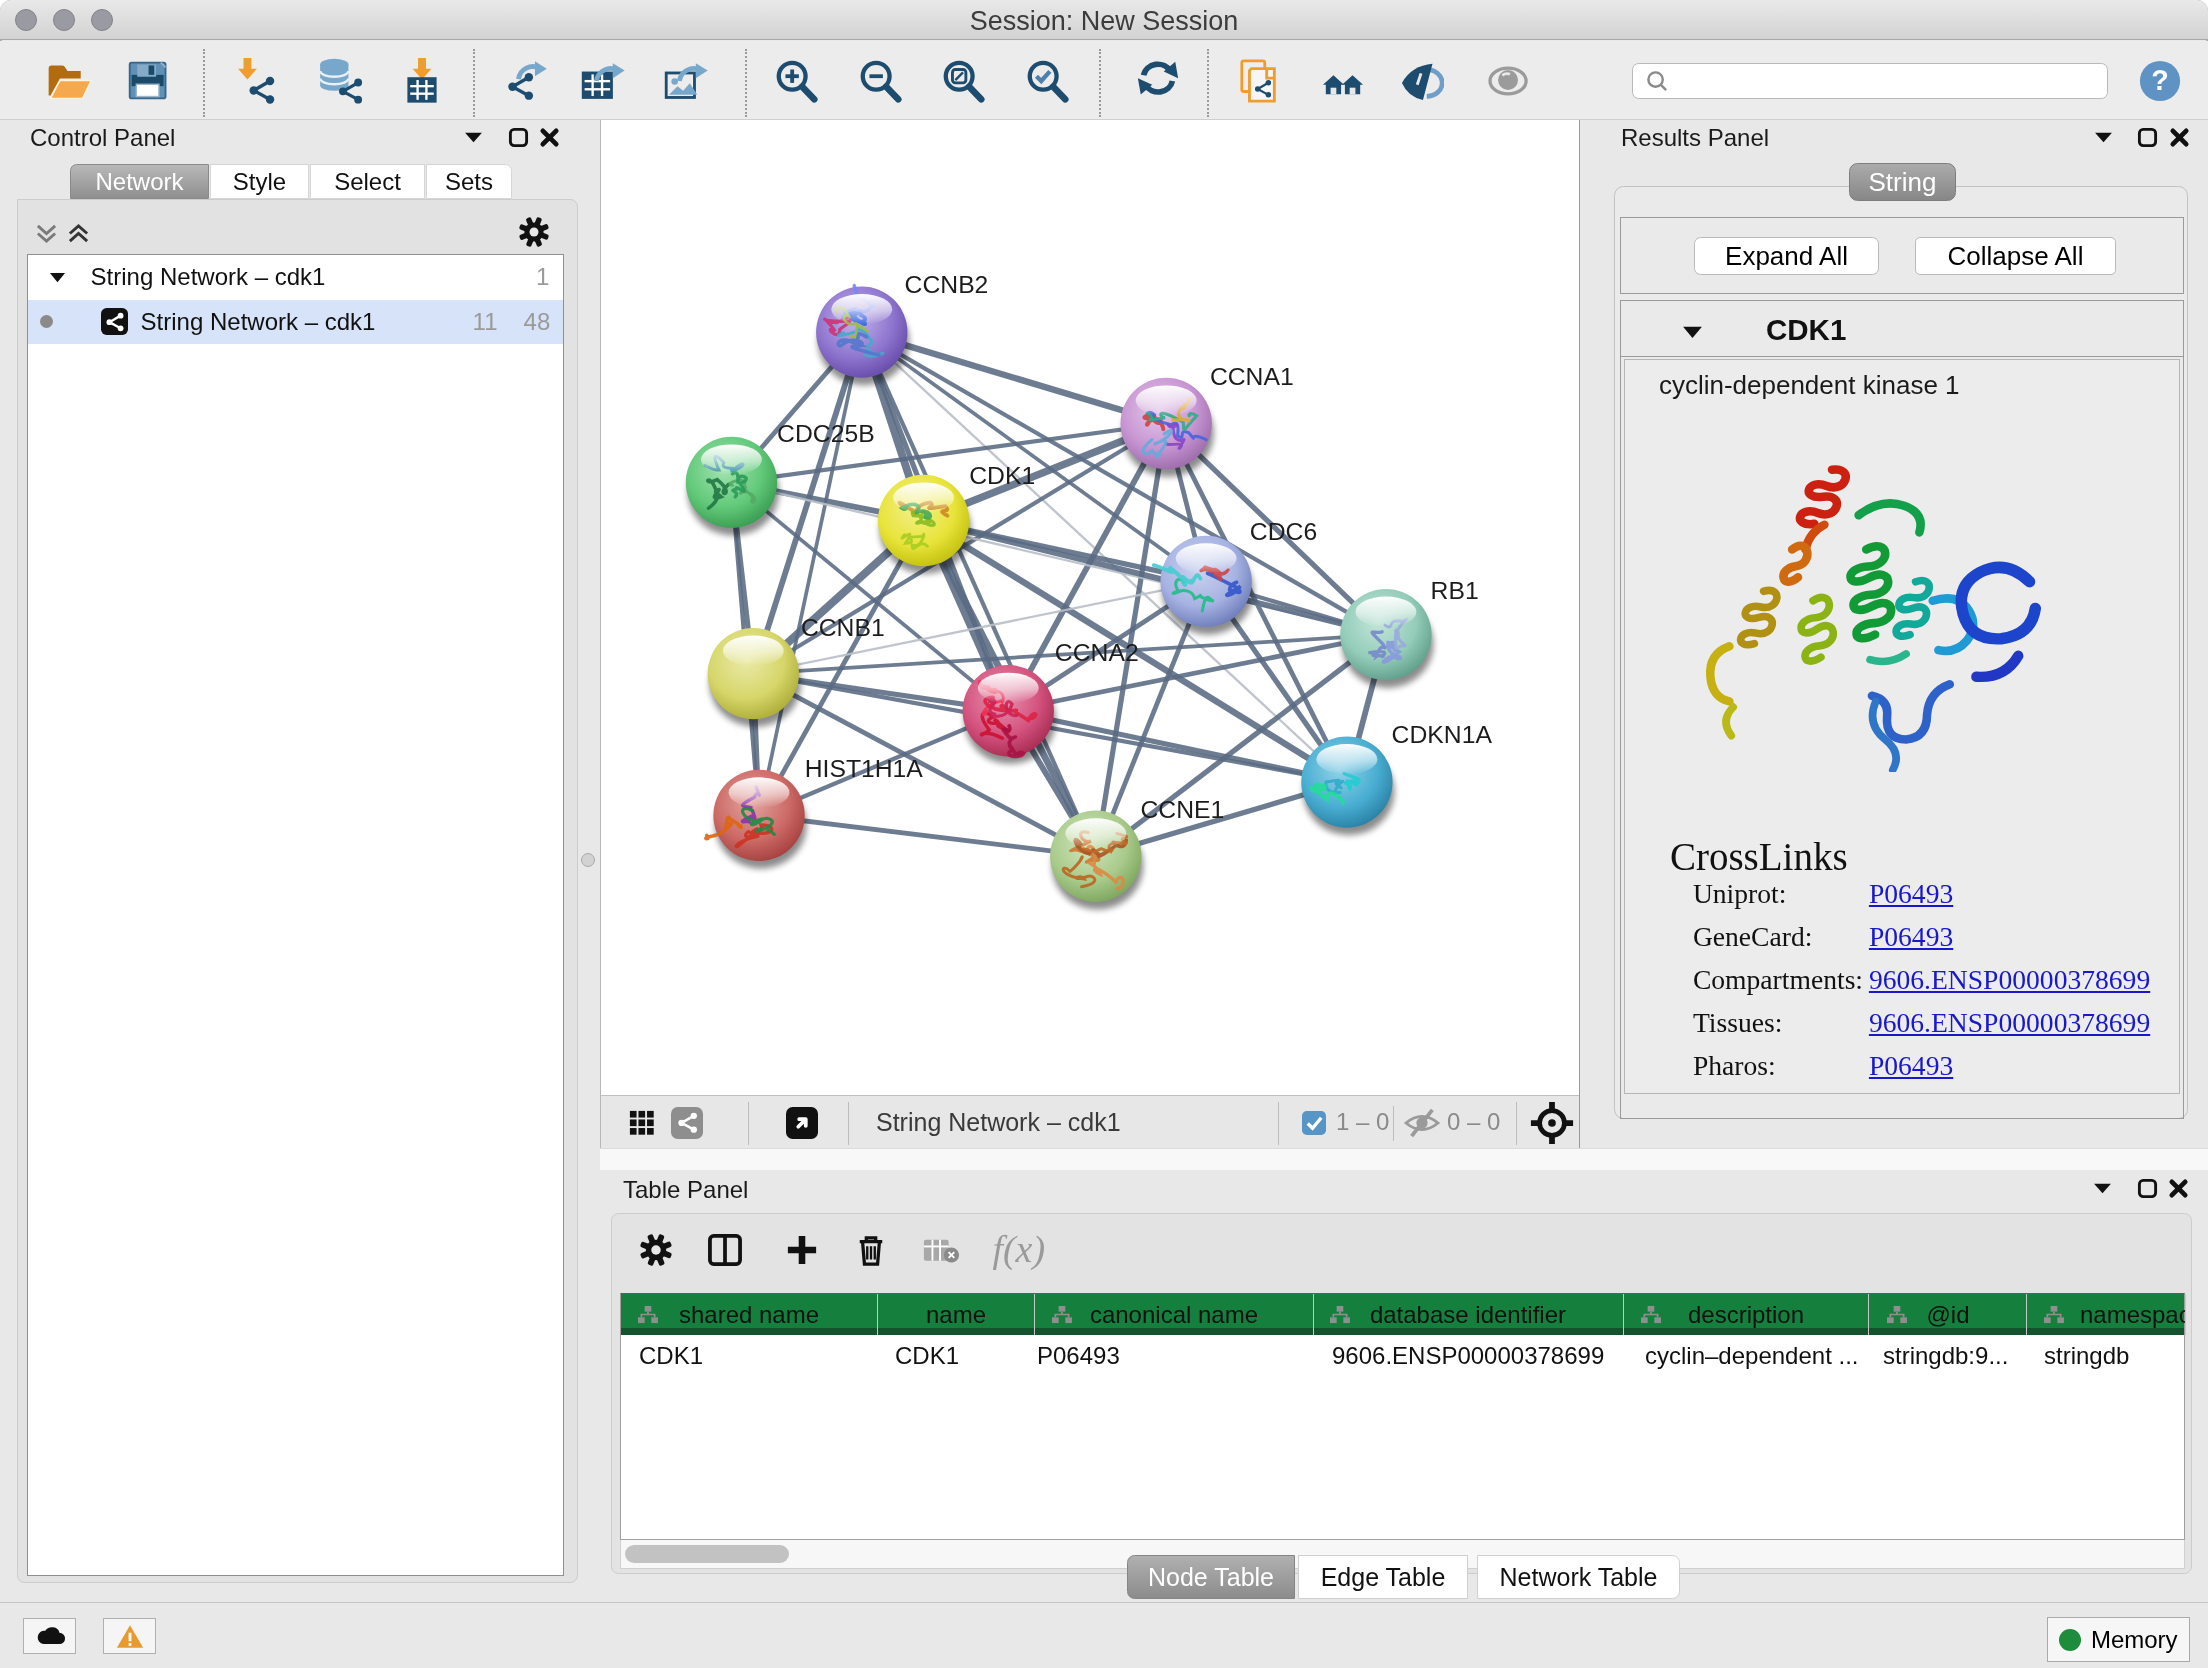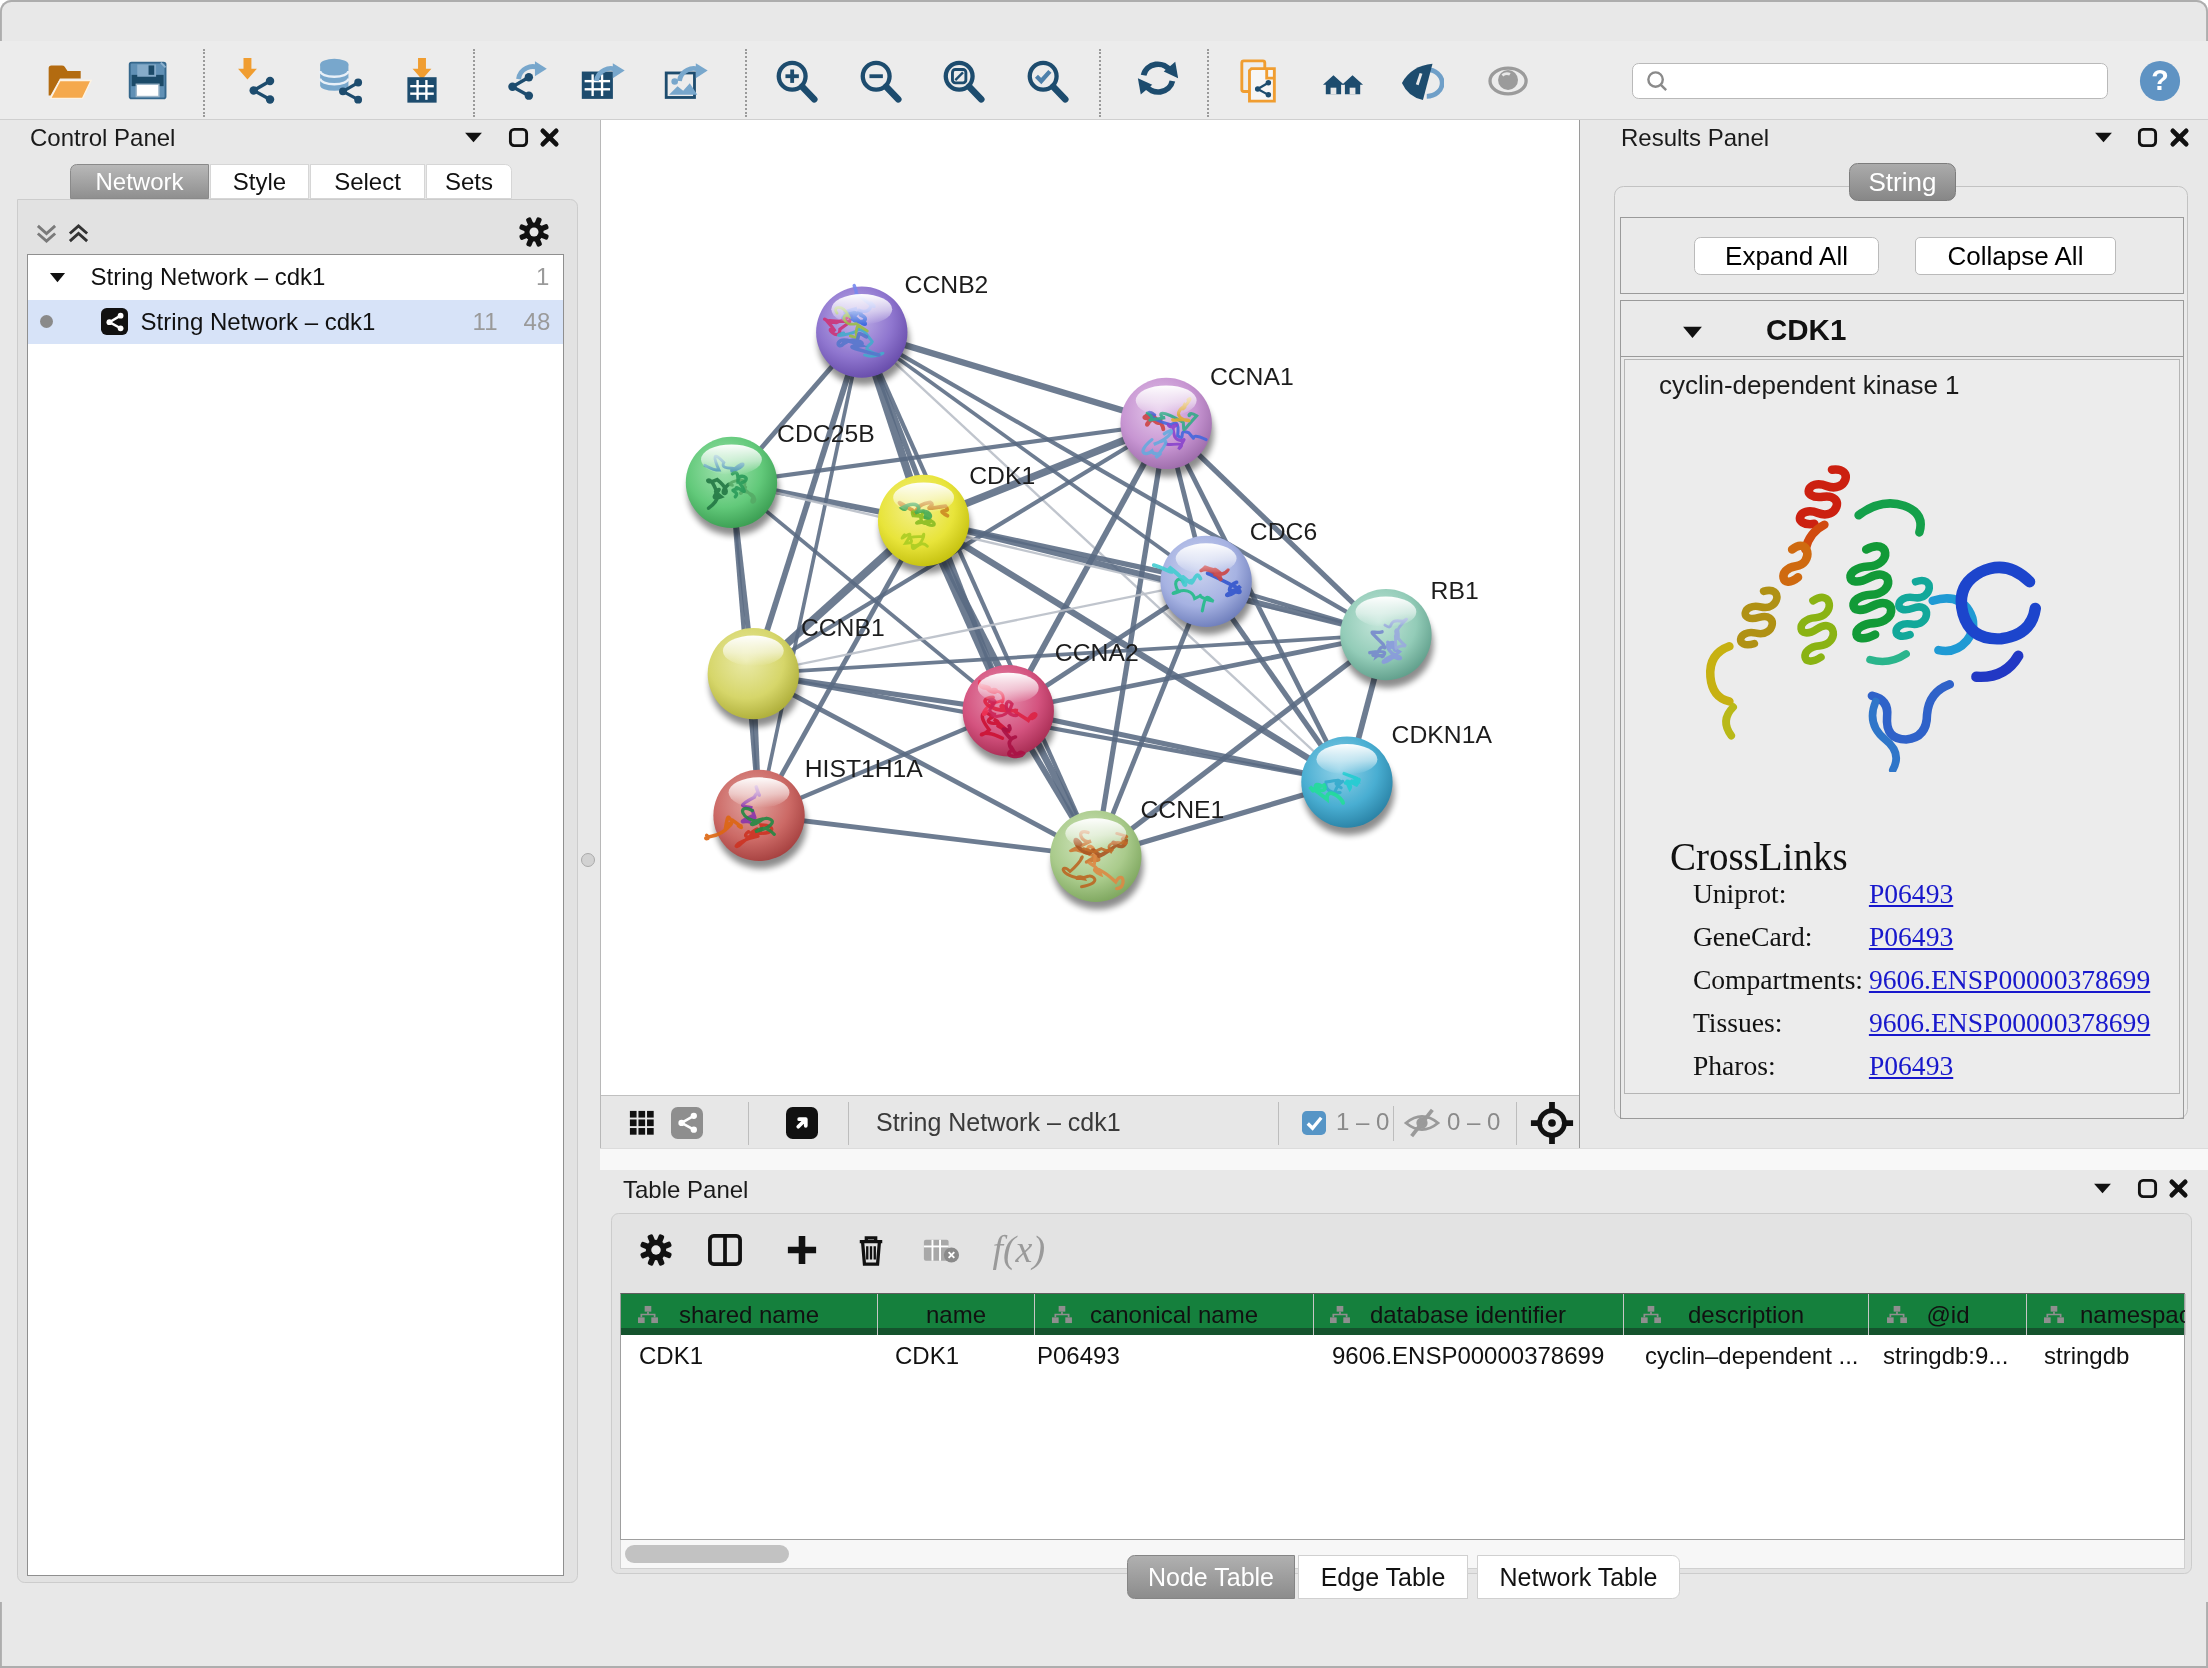--- a/index.html
+++ b/index.html
@@ -1,20 +1,26 @@
 <!DOCTYPE html>
 <html style="font-size:15px"><head><meta charset="utf-8"><style>
 * { margin:0; padding:0; box-sizing:border-box; }
 html,body { width:2208px; height:1668px; }
 body { font-family:"Liberation Sans", sans-serif; background:#ffffff; position:relative; overflow:hidden; }
 .abs { position:absolute; }
 .ptitle { font-size:24px; color:#1a1a1a; }
 .sep { position:absolute; top:48px; height:68px; border-left:2.4px dotted #9a9a9a; }
 </style></head><body>
 <div style="position:absolute;left:0;top:0;width:2208px;height:1668px;background:#e8e8e8;border-radius:11.4px 11.4px 0 0;overflow:hidden;box-shadow:inset 0 0 0 1.9px #adadad">
+    <div class="abs" style="left:0;top:0;width:2208px;height:40px;background:linear-gradient(#e9e9e9,#d2d2d2);border-bottom:1px solid #a8a8a8;border-radius:9.5px 9.5px 0 0">
+      <div class="abs" style="left:15px;top:8.6px;width:22px;height:22px;border-radius:50%;background:#9a9aa2;border:1.4px solid #828289"></div>
+      <div class="abs" style="left:53px;top:8.6px;width:22px;height:22px;border-radius:50%;background:#9a9aa2;border:1.4px solid #828289"></div>
+      <div class="abs" style="left:91px;top:8.6px;width:22px;height:22px;border-radius:50%;background:#9a9aa2;border:1.4px solid #828289"></div>
+      <div class="abs" style="left:0;right:0;top:5.7px;text-align:center;font-size:27px;color:#3c3c3c">Session: New Session</div>
+    </div>
     <div class="abs" style="left:0;top:41px;width:2208px;height:79px;background:#ececec;border-bottom:1px solid #cfcfcf">
       <svg width="49" height="49" viewBox="0 0 52 52" style="position:absolute;left:43px;top:15px">
         <path d="M6,42 V13 q0,-3 3,-3 h11 q2,0 3,1.5 L26,16 h14 v8 H18 L8,42 z" fill="#b36b10"></path>
         <path d="M8,45 l10,-19 h33 l-9,19 z" fill="#f5a94c" stroke="#fdf3e3" stroke-width="1.5"></path>
       </svg>
       <svg width="49" height="49" viewBox="0 0 52 52" style="position:absolute;left:125px;top:15px">
         <rect x="5" y="7" width="38" height="38" rx="2" fill="#6090b5" stroke="#35678c" stroke-width="2"></rect>
         <rect x="7" y="20" width="34" height="12" fill="#1b4a68"></rect>
         <rect x="13" y="9" width="20" height="13" fill="#85abc9"></rect>
         <rect x="25" y="10" width="6" height="10" fill="#1b4a68"></rect>
@@ -674,13 +680,31 @@
           </div>
         </div>
         <div class="abs" style="left:7.6px;top:326px;width:1565px;height:28.5px;background:#f7f7f7;border:1px solid #d0d0d0;border-top:none">
           <div class="abs" style="left:3.8px;top:4.8px;width:164px;height:18px;border-radius:9.5px;background:#c2c2c2"></div>
         </div>
       </div>
       <div class="abs" style="left:527px;top:385px;width:168px;height:44px;background:linear-gradient(#b0b0b0,#8c8c8c);color:#ffffff;border:1px solid #858585;border-radius:7.6px 0 0 7.6px;font-size:25px;display:flex;align-items:center;justify-content:center">Node Table</div>
       <div class="abs" style="left:698px;top:385px;width:170px;height:44px;background:#ffffff;color:#111111;border:1px solid #d0d0d0;font-size:25px;display:flex;align-items:center;justify-content:center">Edge Table</div>
       <div class="abs" style="left:877px;top:385px;width:203px;height:44px;background:#ffffff;color:#111111;border:1px solid #d0d0d0;border-radius:0 7.6px 7.6px 0;font-size:25px;display:flex;align-items:center;justify-content:center">Network Table</div>
     </div>
+    <div class="abs" style="left:0;top:1602px;width:2208px;height:67px;background:#e8e8e8;border-top:1px solid #c6c6c6">
+      <div class="abs" style="left:23px;top:15px;width:53px;height:36px;background:#f5f5f5;border:1.9px solid #b0b0b0;display:flex;align-items:center;justify-content:center">
+        <svg width="32" height="23" viewBox="0 0 34 24" style="">
+          <path d="M10,20 a6,6 0 1 1 2,-14 a8,7 0 0 1 15,2 a5,5 0 0 1 0,12 z" fill="#111111"></path>
+        </svg>
+      </div>
+      <div class="abs" style="left:103px;top:15px;width:53px;height:36px;background:#f5f5f5;border:1.9px solid #b0b0b0;display:flex;align-items:center;justify-content:center">
+        <svg width="30" height="27" viewBox="0 0 32 28" style="">
+          <path d="M16,2 L30,26 H2 Z" fill="#e89a2e"></path>
+          <rect x="14.5" y="10" width="3" height="9" fill="#fff"></rect>
+          <rect x="14.5" y="21" width="3" height="3" fill="#fff"></rect>
+        </svg>
+      </div>
+      <div class="abs" style="left:2047px;top:14.3px;width:143px;height:45px;background:#f6f6f6;border:1.9px solid #aaaaaa;display:flex;align-items:center;justify-content:center;gap:9.5px">
+        <span style="display:inline-block;width:22px;height:22px;border-radius:50%;background:#1d8c3c"></span>
+        <span style="font-size:24px">Memory</span>
+      </div>
+    </div>
   </div>
 
 </body></html>

